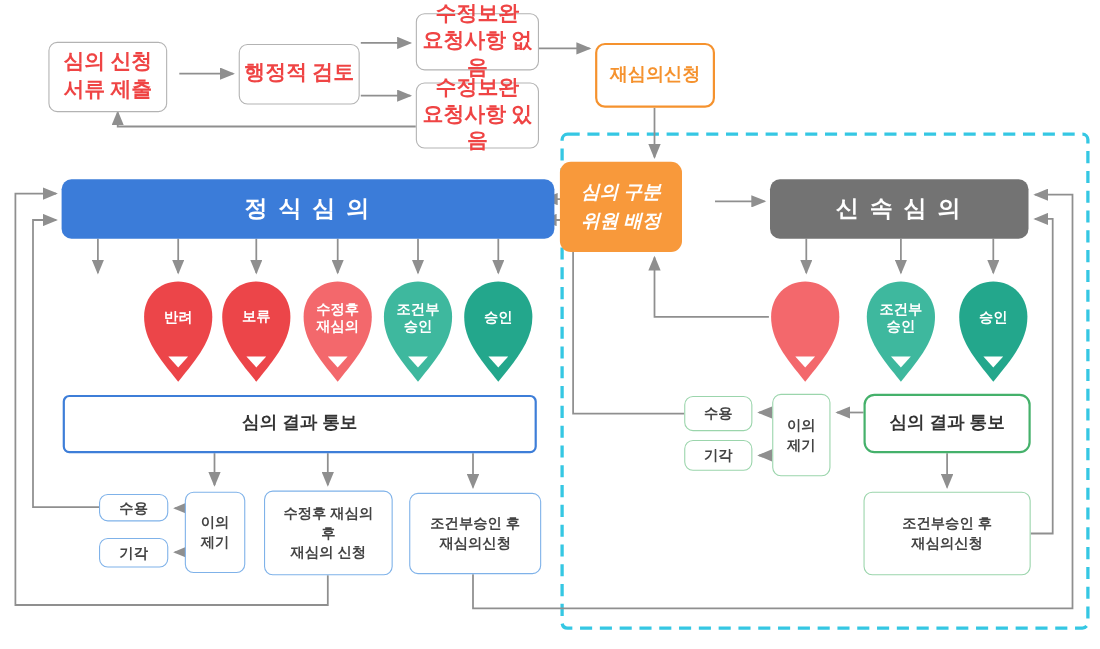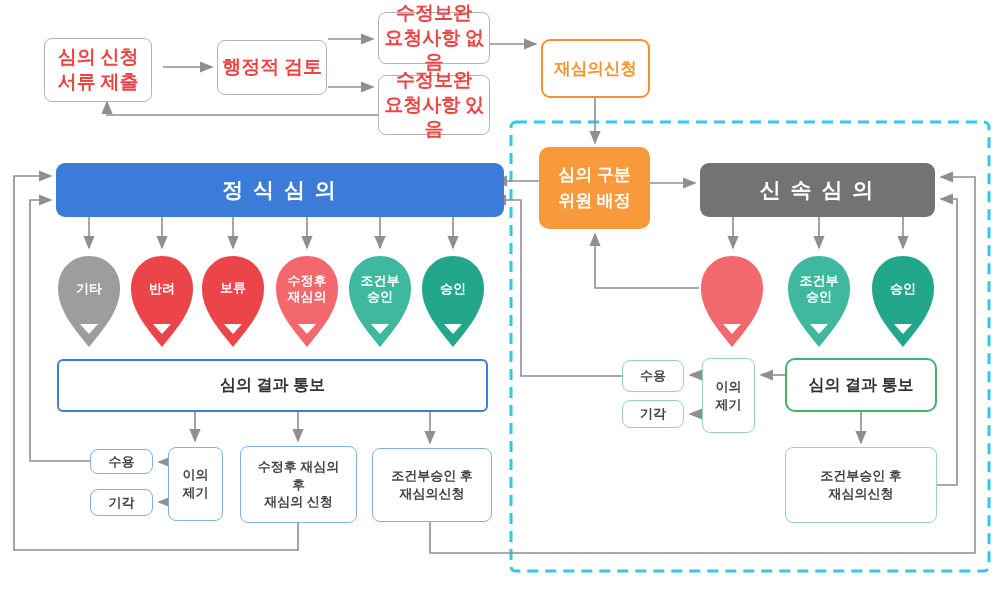--- a/index.html
+++ b/index.html
@@ -88,33 +88,26 @@
   </svg>
 
   <div class="box gray-box" style="left:44px;top:38px;width:108px;height:64px;">심의 신청
 서류 제출</div>
   <div class="box gray-box" style="left:217px;top:40px;width:110px;height:55px;">행정적 검토</div>
   <div class="box gray-box" style="left:378px;top:12px;width:112px;height:52px;">수정보완
 요청사항 없음</div>
   <div class="box gray-box" style="left:378px;top:75px;width:112px;height:60px;">수정보완
 요청사항 있음</div>
   <div class="box orange-outline" style="left:541px;top:39px;width:109px;height:59px;">재심의신청</div>
-  <div class="box orange-solid" style="left:539px;top:147px;width:111px;height:82px;">심의 구분
+  <div class="box orange-solid" style="left:509px;top:147px;width:111px;height:82px;font-style:italic;">심의 구분
 위원 배정</div>
 
   <div class="box title-blue" style="left:56px;top:163px;width:448px;height:54px;">정 식 심 의</div>
   <div class="box title-green" style="left:700px;top:163px;width:235px;height:54px;">신 속 심 의</div>
 
-  <div class="drop" style="left:55px;top:253px;">
-    <svg viewBox="0 0 68 96">
-        <path d="M34 94 C16 72 3 56 3 35 C3 16 17 3 34 3 C51 3 65 16 65 35 C65 56 52 72 34 94 Z" fill="#9D9D9D"></path>
-        <polygon points="25,71 43,71 34,81" fill="#fff"></polygon>
-      </svg>
-    <div class="lbl">기타</div>
-  </div>
   <div class="drop" style="left:128px;top:253px;">
     <svg viewBox="0 0 68 96">
         <path d="M34 94 C16 72 3 56 3 35 C3 16 17 3 34 3 C51 3 65 16 65 35 C65 56 52 72 34 94 Z" fill="#EC4549"></path>
         <polygon points="25,71 43,71 34,81" fill="#fff"></polygon>
       </svg>
     <div class="lbl">반려</div>
   </div>
   <div class="drop" style="left:199px;top:253px;font-family:Liberation Mono, monospace;">
     <svg viewBox="0 0 68 96">
         <path d="M34 94 C16 72 3 56 3 35 C3 16 17 3 34 3 C51 3 65 16 65 35 C65 56 52 72 34 94 Z" fill="#EC4549"></path>

